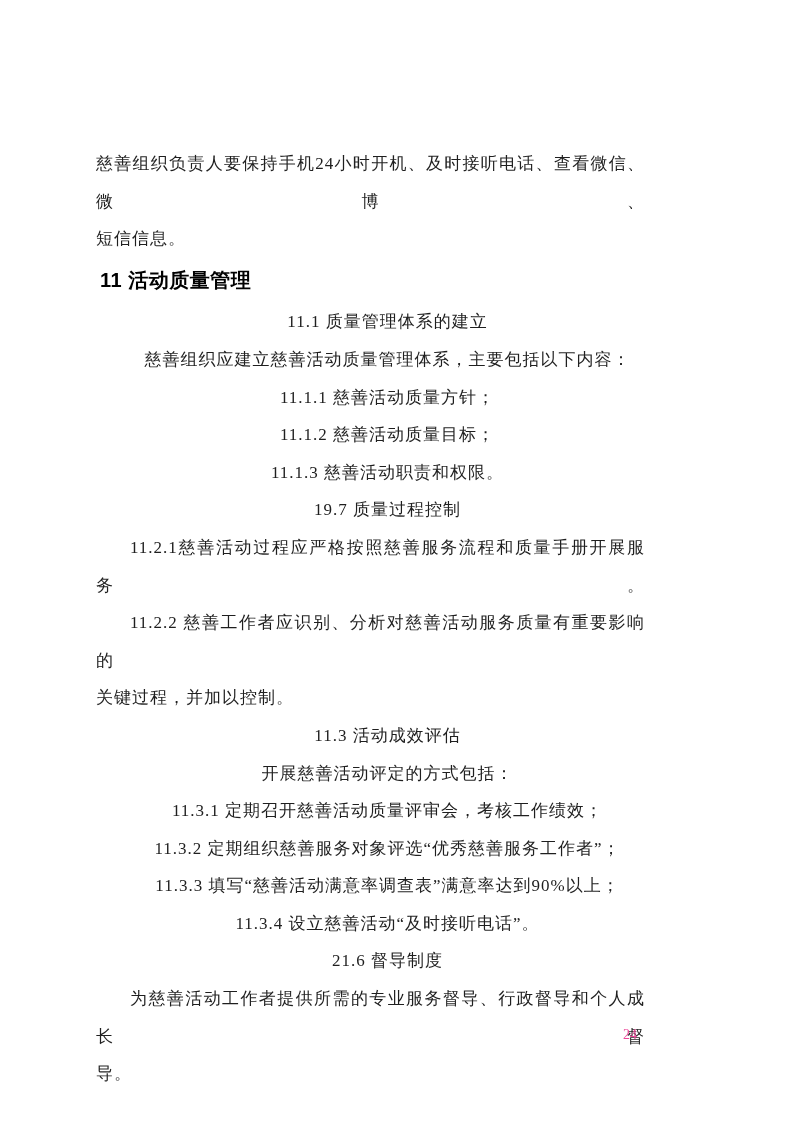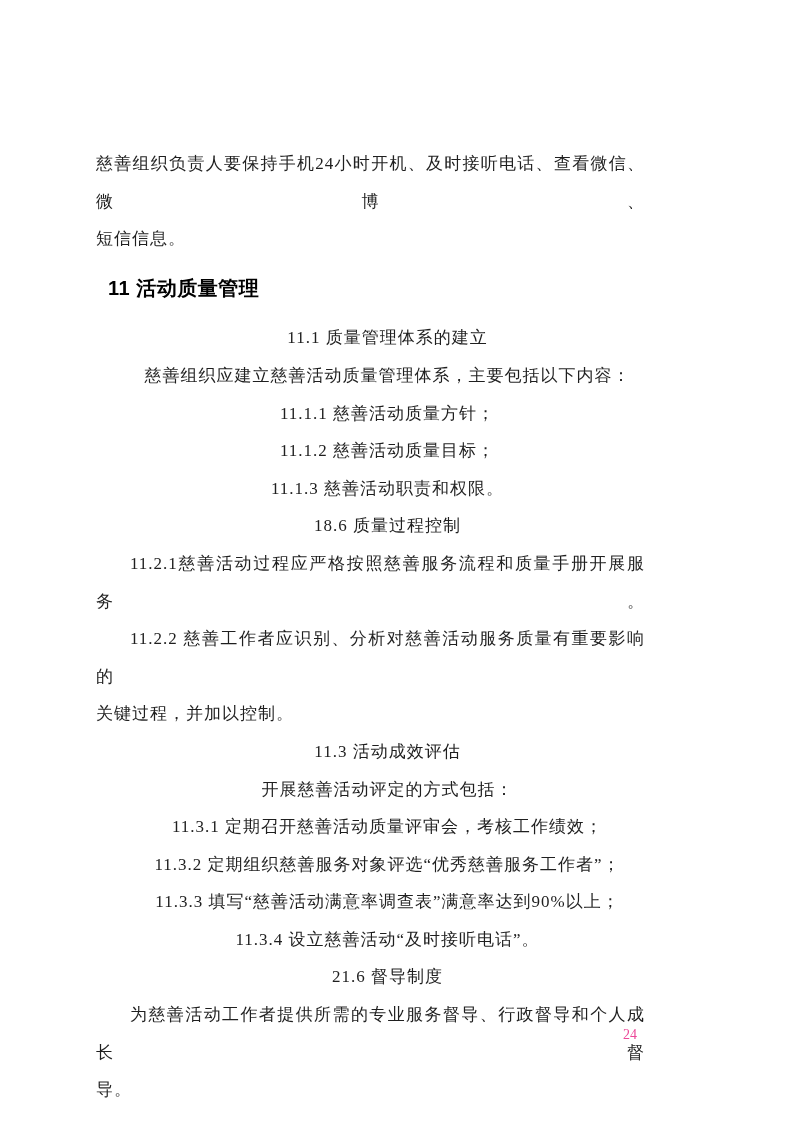--- a/index.html
+++ b/index.html
@@ -29,21 +29,21 @@
   .indent {
     text-indent: 34px;
     text-align: center;
   }
   .stretch {
     text-align: justify;
     text-justify: inter-character;
     text-align-last: justify;
   }
   .heading {
-    margin: 12px;
+    margin: 4px;
     padding: 0;
     font-family: "Liberation Sans", "DejaVu Sans", sans-serif;
     font-weight: 700;
     font-size: 20px;
     line-height: 37.6px;
     letter-spacing: 0.5px;
     color: #000000;
   }
   .page-number {
     position: absolute;
@@ -63,21 +63,21 @@
   <p class="line stretch">慈善组织负责人要保持手机24小时开机、及时接听电话、查看微信、微博、</p>
   <p class="line">短信信息。</p>
 
   <h1 class="heading">11 活动质量管理</h1>
 
   <p class="line indent">11.1 质量管理体系的建立</p>
   <p class="line indent">慈善组织应建立慈善活动质量管理体系，主要包括以下内容：</p>
   <p class="line indent">11.1.1 慈善活动质量方针；</p>
   <p class="line indent">11.1.2 慈善活动质量目标；</p>
   <p class="line indent">11.1.3 慈善活动职责和权限。</p>
-  <p class="line indent">18.6 质量过程控制</p>
+  <p class="line indent">19.7 质量过程控制</p>
   <p class="line indent stretch">11.2.1慈善活动过程应严格按照慈善服务流程和质量手册开展服务。</p>
   <p class="line indent stretch">11.2.2 慈善工作者应识别、分析对慈善活动服务质量有重要影响的</p>
   <p class="line">关键过程，并加以控制。</p>
   <p class="line indent">11.3 活动成效评估</p>
   <p class="line indent">开展慈善活动评定的方式包括：</p>
   <p class="line indent">11.3.1 定期召开慈善活动质量评审会，考核工作绩效；</p>
   <p class="line indent">11.3.2 定期组织慈善服务对象评选“优秀慈善服务工作者”；</p>
   <p class="line indent">11.3.3 填写“慈善活动满意率调查表”满意率达到90%以上；</p>
   <p class="line indent">11.3.4 设立慈善活动“及时接听电话”。</p>
   <p class="line indent">21.6 督导制度</p>

